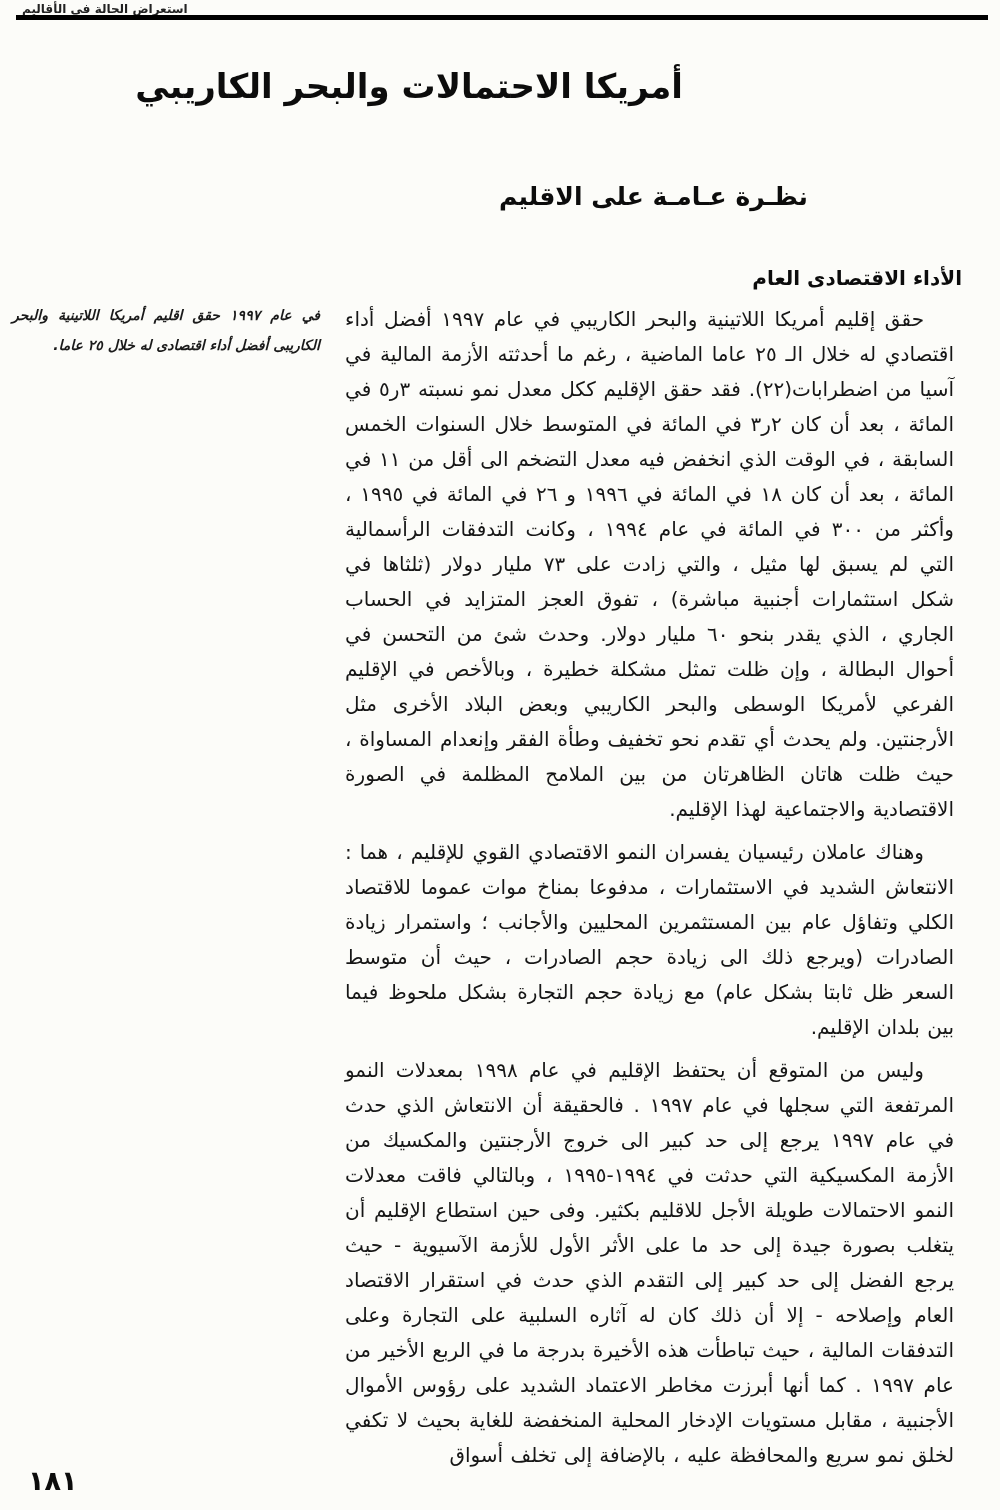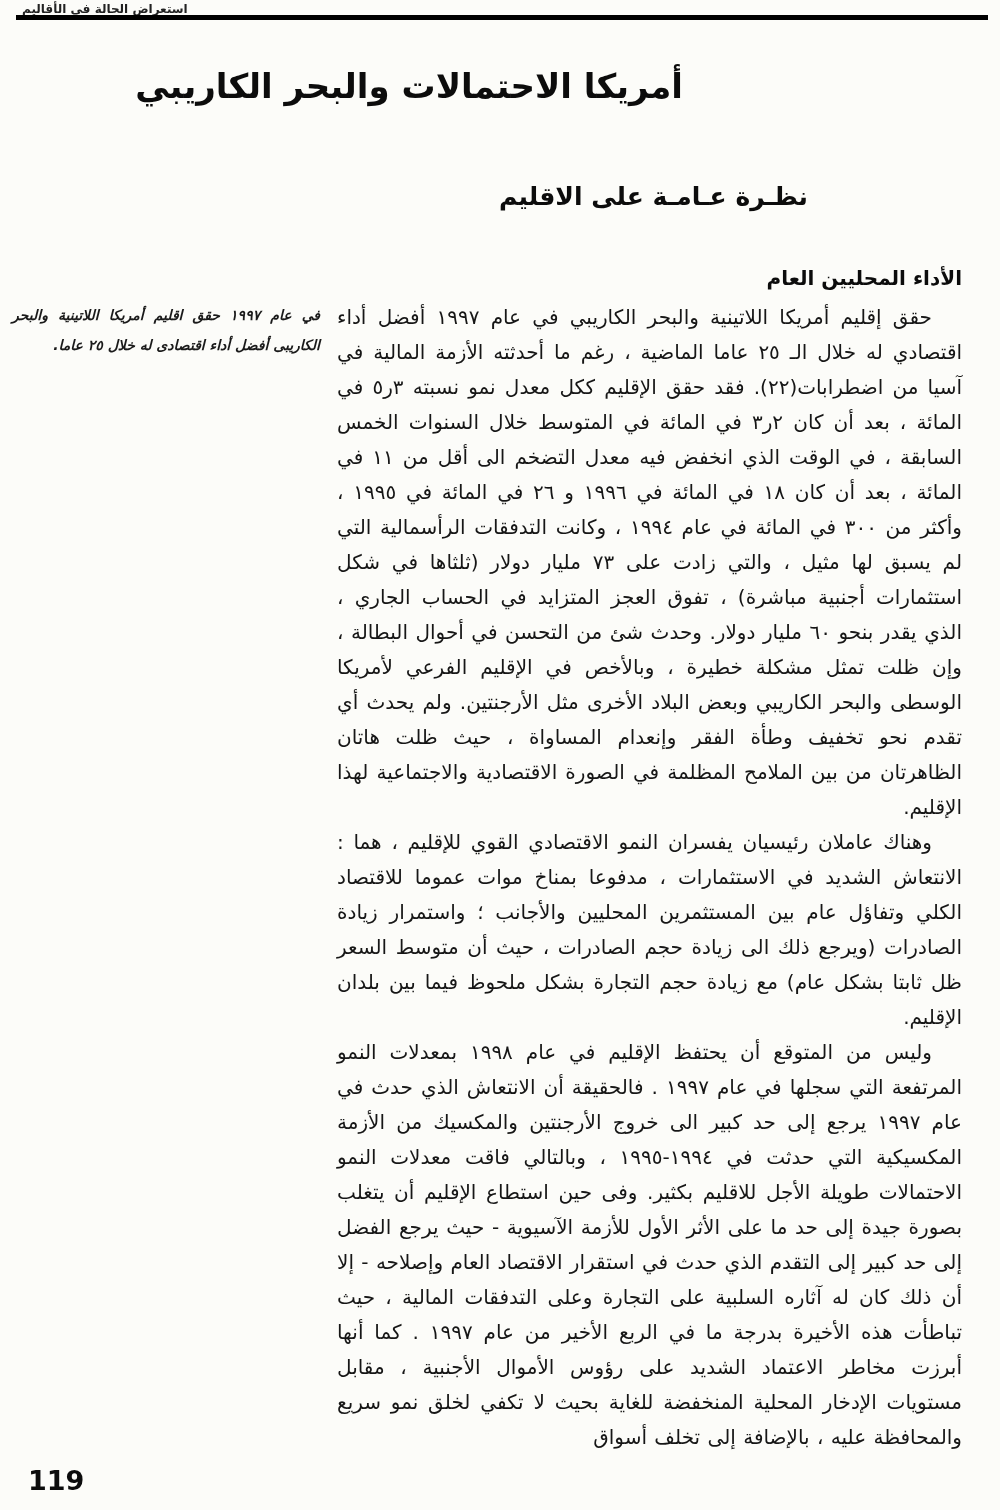--- a/index.html
+++ b/index.html
@@ -67,21 +67,21 @@
     direction: rtl;
   }
   .subsection-heading {
     margin: 0 0 6px 0;
     font-size: 20px;
     font-weight: bold;
     color: #0c0c0c;
     line-height: 32px;
   }
   .para {
-    margin: 0;
+    margin: 8px;
     text-indent: 30px;
     text-align: justify;
     font-size: 20px;
     line-height: 35px;
     color: #161616;
     word-spacing: 1px;
   }
   .margin-note {
     position: absolute;
     top: 300px;
@@ -112,26 +112,26 @@
 
   <div class="running-header">استعراض الحالة في الأقاليم</div>
 
   <div class="header-rule"></div>
 
   <h1 class="chapter-title">أمريكا الاحتمالات والبحر الكاريبي</h1>
 
   <h2 class="section-heading">نظـرة عـامـة على الاقليم</h2>
 
   <main class="body-column">
-    <h3 class="subsection-heading">الأداء المحليين العام</h3>
+    <h3 class="subsection-heading">الأداء الاقتصادى العام</h3>
 
     <p class="para">حقق إقليم أمريكا اللاتينية والبحر الكاريبي في عام ١٩٩٧ أفضل أداء اقتصادي له خلال الـ ٢٥ عاما الماضية ، رغم ما أحدثته الأزمة المالية في آسيا من اضطرابات(٢٢). فقد حقق الإقليم ككل معدل نمو نسبته ٣ر٥ في المائة ، بعد أن كان ٢ر٣ في المائة في المتوسط خلال السنوات الخمس السابقة ، في الوقت الذي انخفض فيه معدل التضخم الى أقل من ١١ في المائة ، بعد أن كان ١٨ في المائة في ١٩٩٦ و ٢٦ في المائة في ١٩٩٥ ، وأكثر من ٣٠٠ في المائة في عام ١٩٩٤ ، وكانت التدفقات الرأسمالية التي لم يسبق لها مثيل ، والتي زادت على ٧٣ مليار دولار (ثلثاها في شكل استثمارات أجنبية مباشرة) ، تفوق العجز المتزايد في الحساب الجاري ، الذي يقدر بنحو ٦٠ مليار دولار. وحدث شئ من التحسن في أحوال البطالة ، وإن ظلت تمثل مشكلة خطيرة ، وبالأخص في الإقليم الفرعي لأمريكا الوسطى والبحر الكاريبي وبعض البلاد الأخرى مثل الأرجنتين. ولم يحدث أي تقدم نحو تخفيف وطأة الفقر وإنعدام المساواة ، حيث ظلت هاتان الظاهرتان من بين الملامح المظلمة في الصورة الاقتصادية والاجتماعية لهذا الإقليم.</p>
 
     <p class="para">وهناك عاملان رئيسيان يفسران النمو الاقتصادي القوي للإقليم ، هما : الانتعاش الشديد في الاستثمارات ، مدفوعا بمناخ موات عموما للاقتصاد الكلي وتفاؤل عام بين المستثمرين المحليين والأجانب ؛ واستمرار زيادة الصادرات (ويرجع ذلك الى زيادة حجم الصادرات ، حيث أن متوسط السعر ظل ثابتا بشكل عام) مع زيادة حجم التجارة بشكل ملحوظ فيما بين بلدان الإقليم.</p>
 
     <p class="para">وليس من المتوقع أن يحتفظ الإقليم في عام ١٩٩٨ بمعدلات النمو المرتفعة التي سجلها في عام ١٩٩٧ . فالحقيقة أن الانتعاش الذي حدث في عام ١٩٩٧ يرجع إلى حد كبير الى خروج الأرجنتين والمكسيك من الأزمة المكسيكية التي حدثت في ١٩٩٤-١٩٩٥ ، وبالتالي فاقت معدلات النمو الاحتمالات طويلة الأجل للاقليم بكثير. وفى حين استطاع الإقليم أن يتغلب بصورة جيدة إلى حد ما على الأثر الأول للأزمة الآسيوية - حيث يرجع الفضل إلى حد كبير إلى التقدم الذي حدث في استقرار الاقتصاد العام وإصلاحه - إلا أن ذلك كان له آثاره السلبية على التجارة وعلى التدفقات المالية ، حيث تباطأت هذه الأخيرة بدرجة ما في الربع الأخير من عام ١٩٩٧ . كما أنها أبرزت مخاطر الاعتماد الشديد على رؤوس الأموال الأجنبية ، مقابل مستويات الإدخار المحلية المنخفضة للغاية بحيث لا تكفي لخلق نمو سريع والمحافظة عليه ، بالإضافة إلى تخلف أسواق</p>
   </main>
 
   <aside class="margin-note">في عام ١٩٩٧ حقق اقليم أمريكا اللاتينية والبحر الكاريبى أفضل أداء اقتصادى له خلال ٢٥ عاما.</aside>
 
-  <div class="page-number">119</div>
+  <div class="page-number">١٨١</div>
 
 </div>
 
 </body></html>

